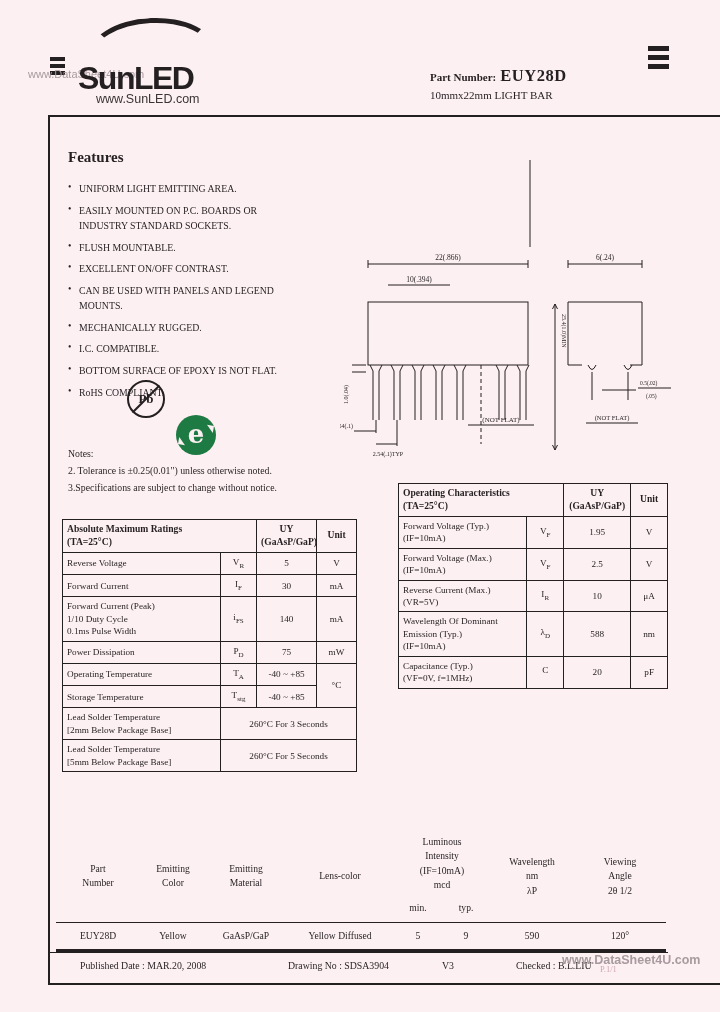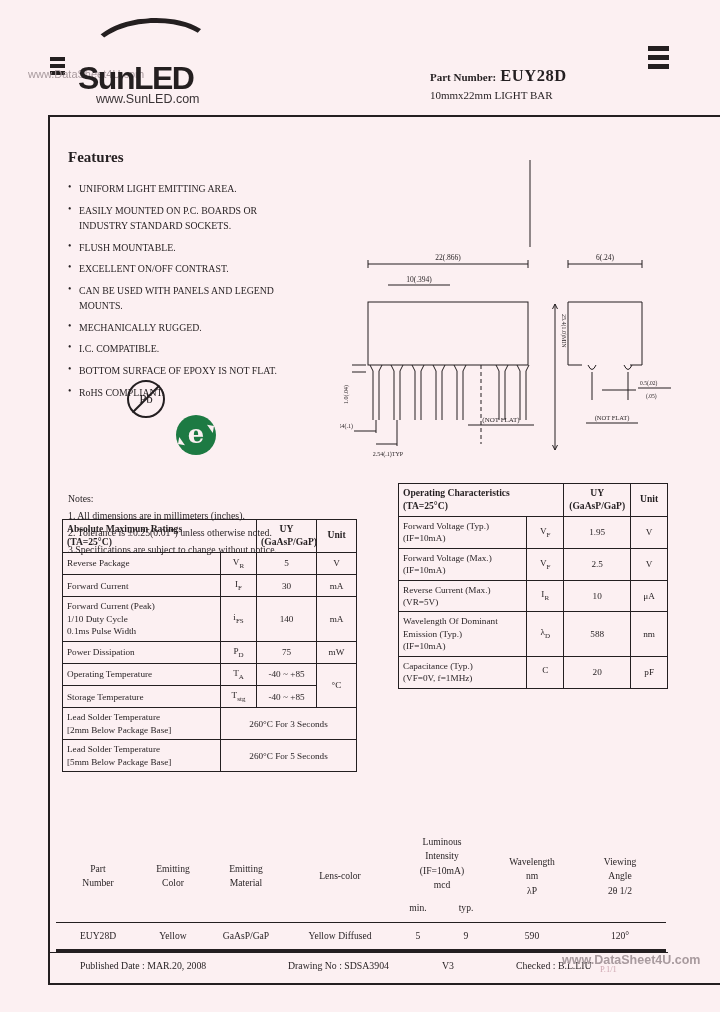--- a/index.html
+++ b/index.html
@@ -34,21 +34,21 @@
   }
   .feat-title{font-size:15px;font-weight:bold;}
   .feat-list{margin:6px 0 0 0;padding:0;list-style:none;font-size:9.8px;}
   .feat-list li{display:flex;margin-bottom:6.5px;}
   .feat-list .bullet{width:11px;flex:0 0 11px;text-align:left;}
   .pre{white-space:pre-line;}
   .feat-text{line-height:1.55;}
   
   .pbfree{
     width:34px;height:34px;border:2px solid #241f21;border-radius:50%;
-    position:relative;text-align:center;line-height:34px;font-size:13px;font-weight:normal;
+    position:relative;text-align:center;line-height:34px;font-size:13px;font-weight:bold;
   }
   .pbfree::after{
     content:"";position:absolute;left:-2px;top:16px;width:38px;height:2px;
     background:#241f21;transform:rotate(-45deg);
   }
   .rohs-e{
     width:40px;height:40px;border-radius:50%;background:#1d7a43;position:relative;
     color:#fcf0f2;text-align:center;line-height:38px;font-size:26px;font-weight:bold;
     font-family:"DejaVu Serif",serif;
   }
@@ -210,44 +210,43 @@
     <text x="13" y="276" font-size="6" text-anchor="end">2.54(.1)</text>
     <text x="48" y="304" font-size="6" text-anchor="middle">2.54(.1)TYP</text>
     <text x="8" y="252" font-size="6" transform="rotate(-90 8 252)">1.0(.04)</text>
     <text x="222" y="162" font-size="6" transform="rotate(90 222 162)">25.4(1.0)MIN</text>
     <text x="161" y="270" font-size="7" text-anchor="middle">(NOT FLAT)</text>
     <text x="272" y="268" font-size="6.5" text-anchor="middle">(NOT FLAT)</text>
     <text x="300" y="233" font-size="5.5">0.5(.02)</text>
     <text x="306" y="246" font-size="5.5">(.05)</text>
   </svg>
 
-  <div class="abs notes" style="left:18px;top:328px;margin-top:45px;">
+  <div class="abs notes" style="left:18px;top:328px;">
     <div>Notes:</div>
-    <div>1. All dimensions are in millimeters (inches).</div>
     <div>2. Tolerance is ±0.25(0.01") unless otherwise noted.</div>
     <div>3.Specifications are subject to change without notice.</div>
   </div>
 
   <table class="dt abs" style="left:12px;top:402px;width:294px;">
     <colgroup>
         <col style="width:158px">
         <col style="width:36px">
         <col style="width:60px">
         <col style="width:40px">
       </colgroup>
     <tbody>
         <tr>
       <td colspan="2" class="hd pre">Absolute Maximum Ratings
 (TA=25°C)</td>
       <td class="hd c pre">UY
 (GaAsP/GaP)</td>
       <td class="hd c">Unit</td>
     </tr>
     <tr>
-      <td class="pre">Reverse Package</td>
+      <td class="pre">Reverse Voltage</td>
       <td class="c"><span>V</span><sub>R</sub></td>
       <td class="c">5</td>
       <td class="c">V</td>
     </tr>
     <tr>
       <td class="pre">Forward Current</td>
       <td class="c"><span>I</span><sub>F</sub></td>
       <td class="c">30</td>
       <td class="c">mA</td>
     </tr>

